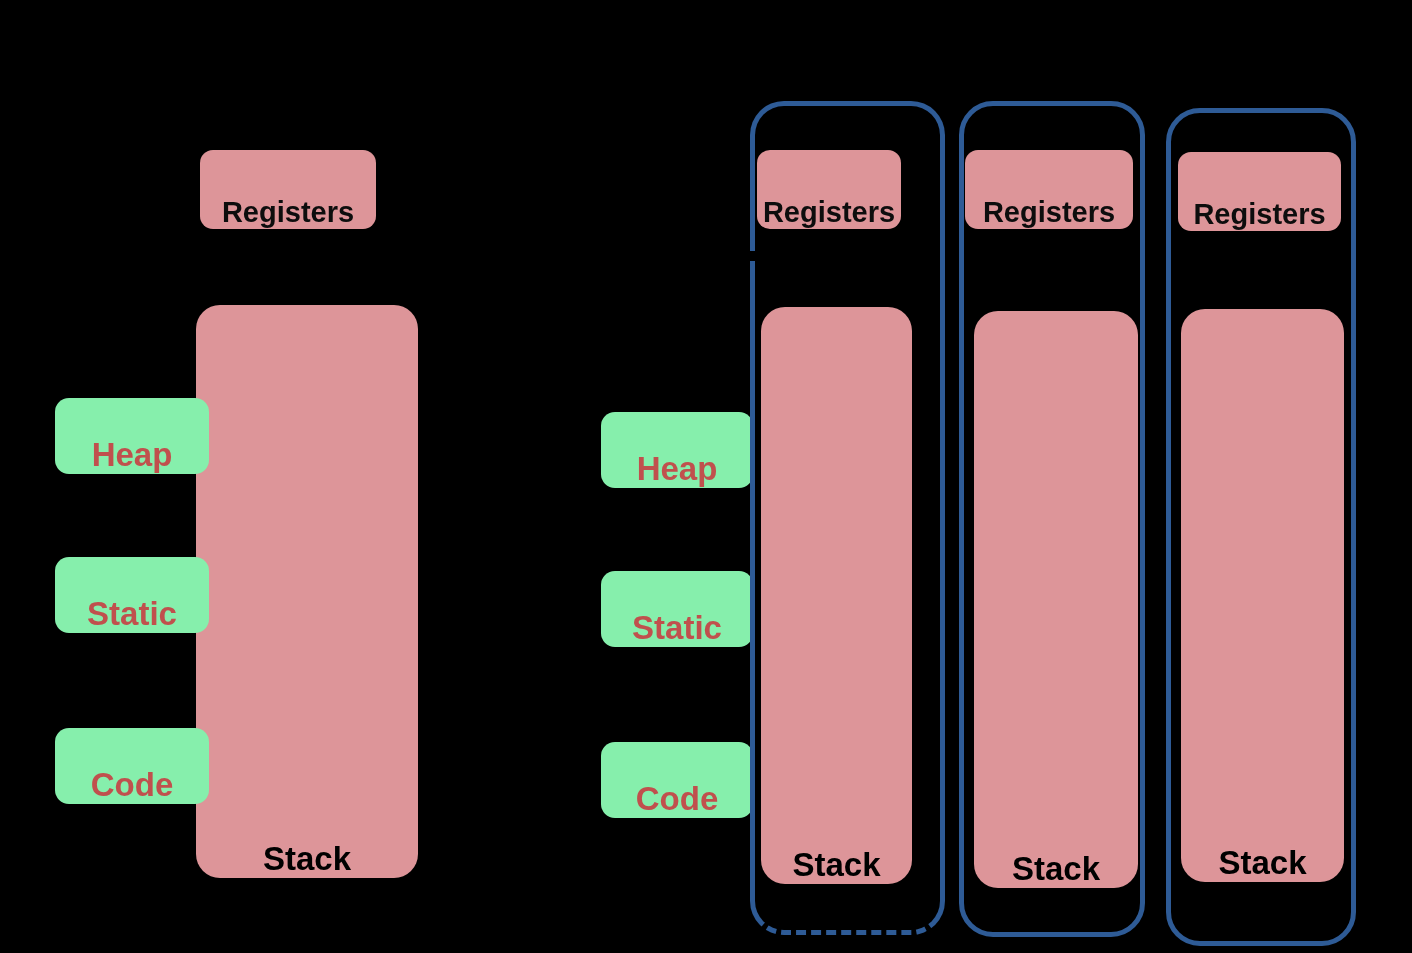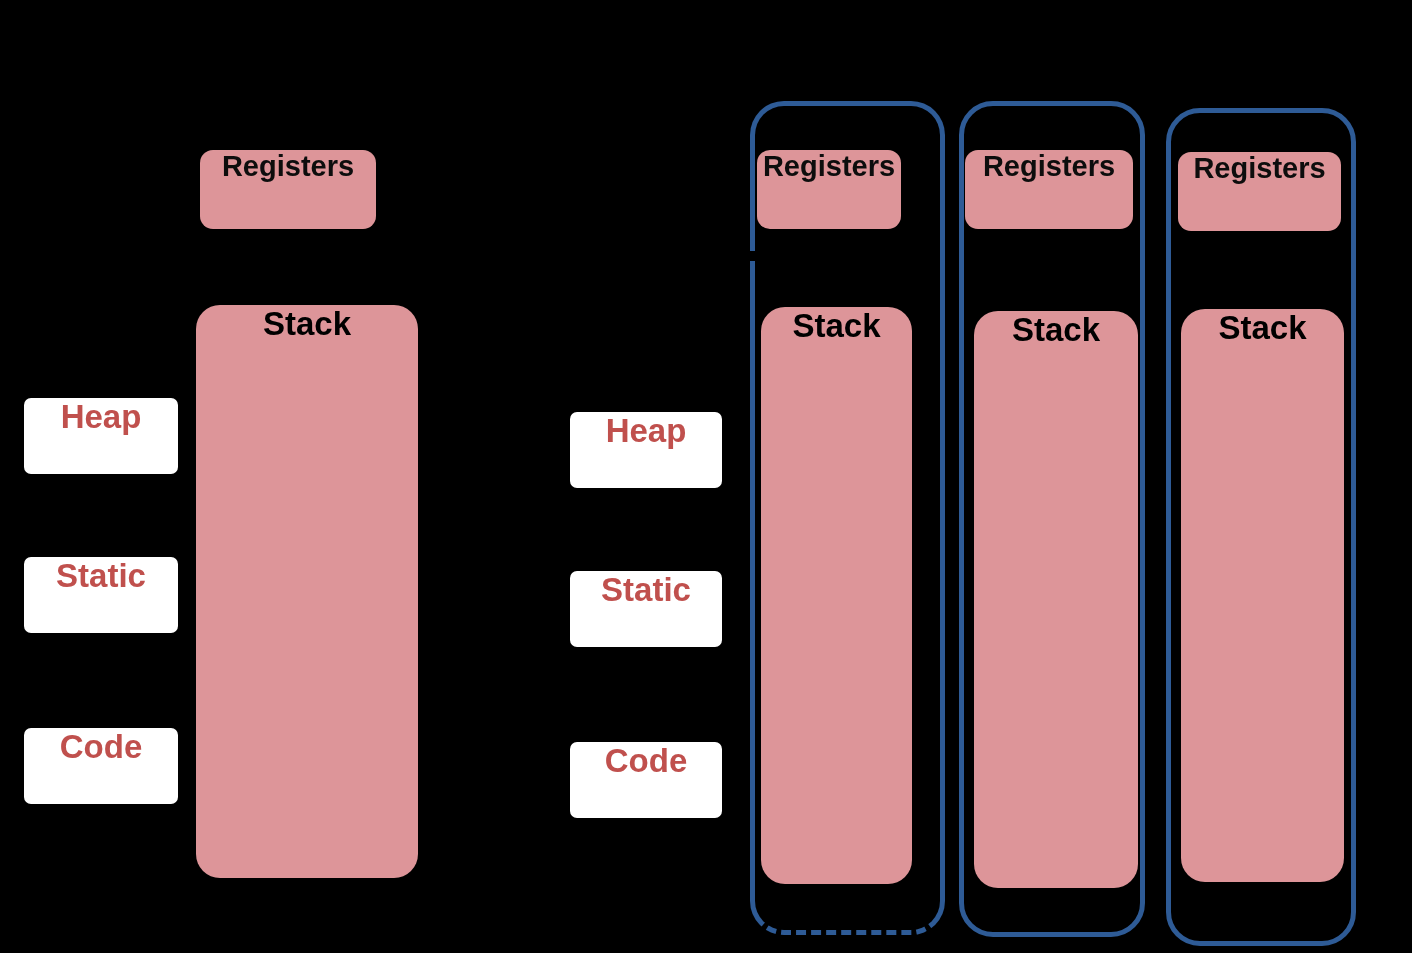--- a/index.html
+++ b/index.html
@@ -15,32 +15,33 @@
     background: #000000;
     overflow: hidden;
     font-family: "Liberation Sans", sans-serif;
   }
 
   
   .box {
     position: absolute;
     box-sizing: border-box;
     display: flex;
-    align-items: flex-start;
+    align-items: flex-end;
     justify-content: center;
     text-align: center;
     user-select: none;
   }
 
   .mem-seg {
-    background: #ffffff;
+    background: #86efac;
     color: #c0504d;
     font-weight: bold;
     font-size: 33px;
-    border-radius: 7px;
+    border-radius: 14px;
+    margin-left: 31px;
   }
 
   .registers {
     background: #dd9599;
     color: #0d0d0d;
     font-weight: bold;
     font-size: 29px;
     border-radius: 13px;
   }
 

